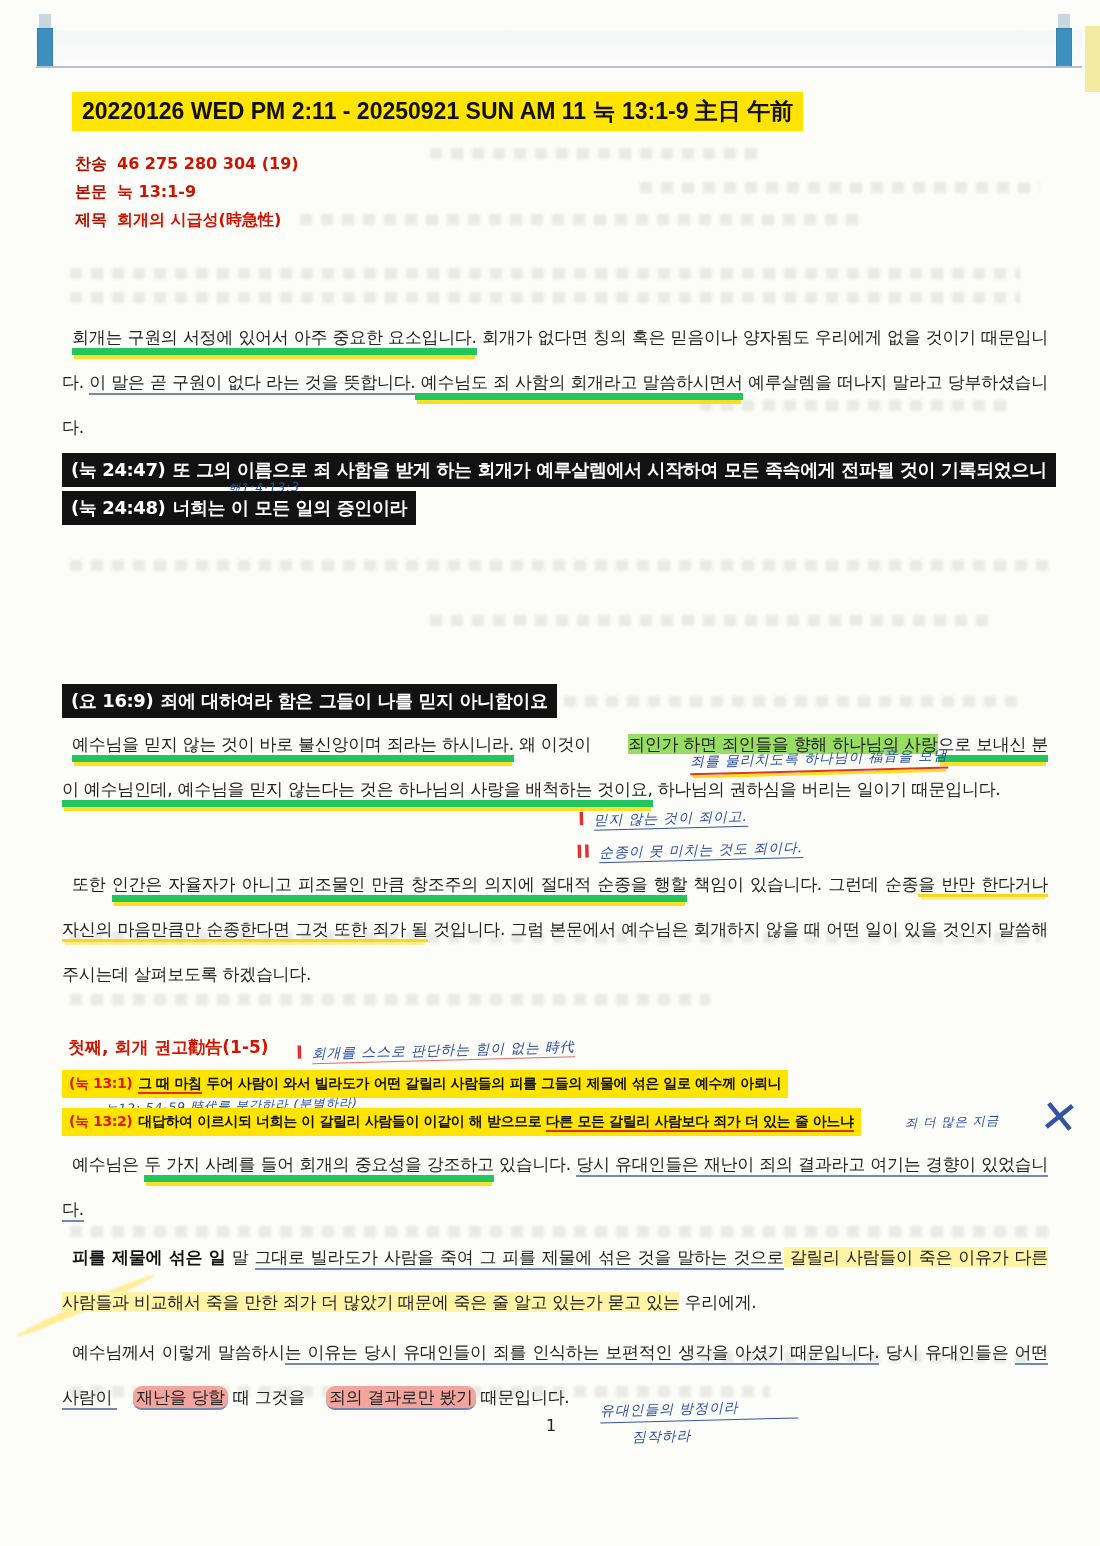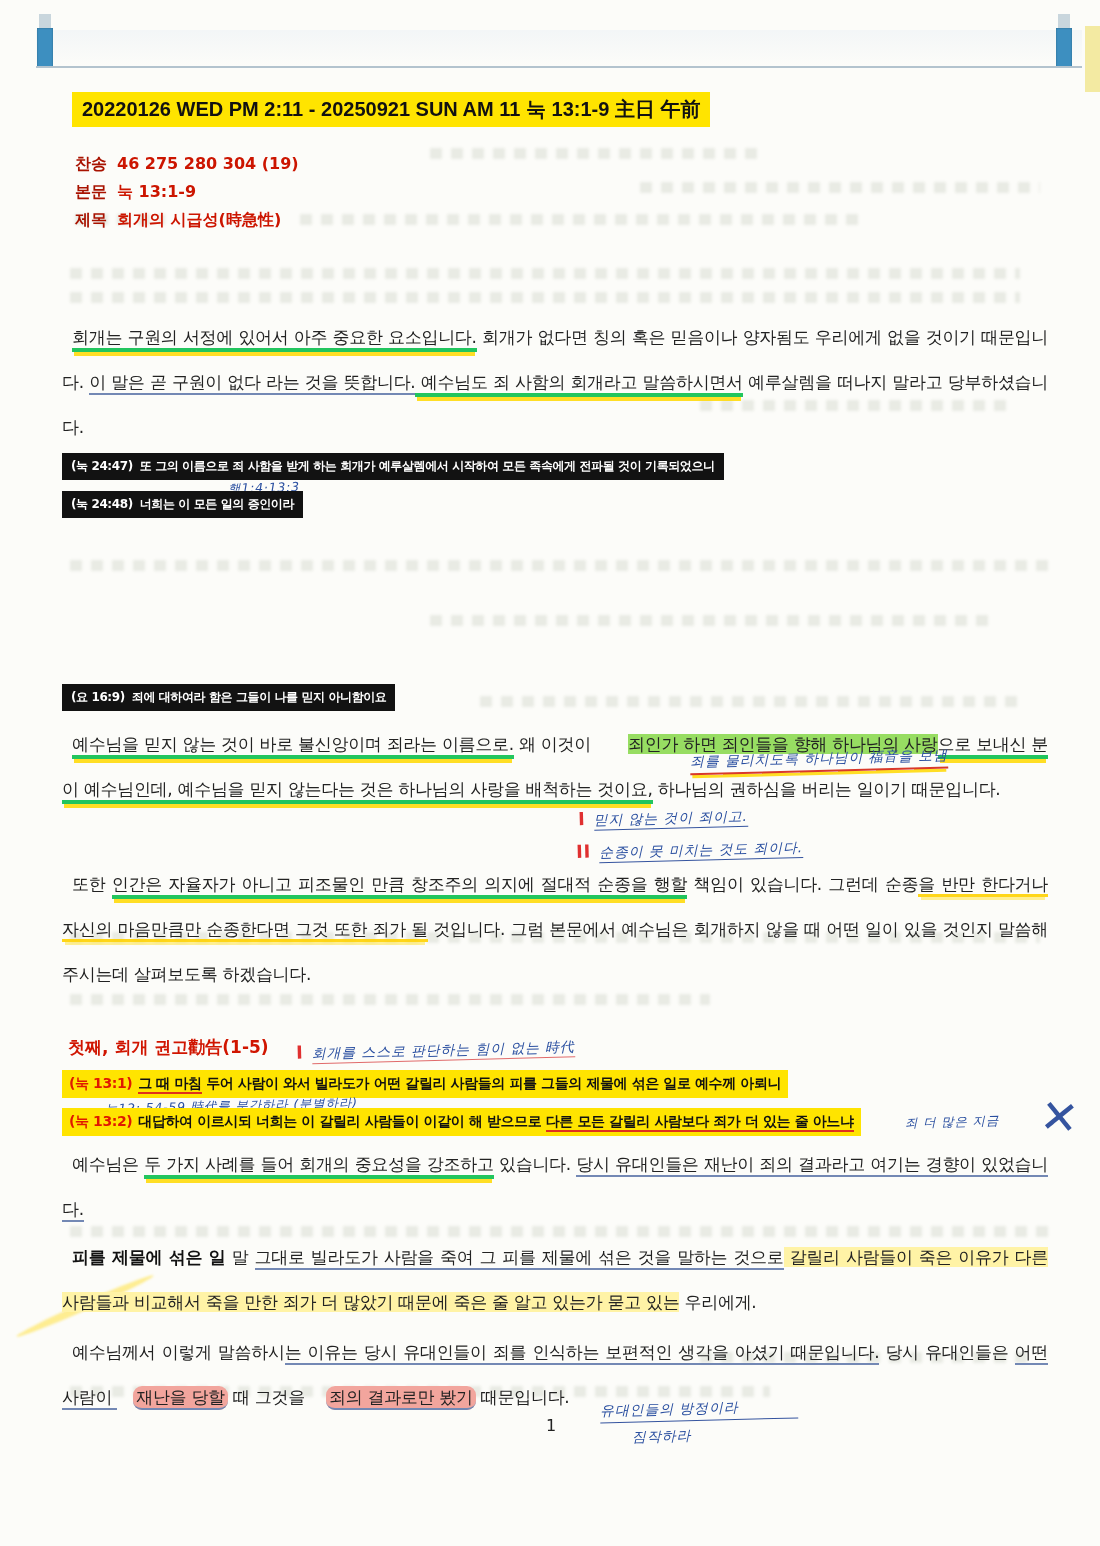--- a/index.html
+++ b/index.html
@@ -12,37 +12,37 @@
   .tab { position:absolute; width:16px; height:40px; background:#3d8fc0; top:28px; box-shadow:inset 0 0 2px rgba(0,0,0,.35); }
   .tab-cap { position:absolute; width:12px; height:15px; background:#c9d6dd; top:14px; }
   .top-line { position:absolute; top:66px; left:36px; width:1046px; height:2px; background:#b3c3ce; }
   .top-shadow { position:absolute; top:30px; left:36px; width:1046px; height:36px; background:linear-gradient(#f3f6f7,#fcfcf9); }
   .edge-strip { position:absolute; right:0; top:26px; width:15px; height:66px; background:#f3eaa2; }
   .ghost { position:absolute; height:11px; opacity:.30; filter:blur(1.4px);
     background:repeating-linear-gradient(90deg, rgba(135,148,122,.55) 0 12px, transparent 12px 21px); }
   .swoosh { position:absolute; width:150px; height:8px; background:rgba(255,224,60,.55); border-radius:50%; filter:blur(1px); }
   
   .header-hl { position:absolute; left:72px; top:92px; background:#ffe400; color:#111;
-    font-family:"Liberation Sans",sans-serif; font-weight:bold; font-size:20px; padding:4px 10px; white-space:nowrap; }
+    font-family:"Liberation Sans",sans-serif; font-weight:bold; font-size:23px; padding:4px 10px; white-space:nowrap; }
   .meta { position:absolute; left:75px; top:150px; font-size:16px; font-weight:bold; color:#cc1500; line-height:28px; }
   .meta-label { margin-right:10px; color:#a81200; }
   
   .para { position:absolute; left:62px; width:986px; font-size:17px; line-height:45px;
     text-align:justify; text-indent:10px; letter-spacing:-0.3px; color:#222; }
   .bold-lead { font-weight:bold; color:#111; }
-  .ul-redyellow { border-bottom:4px solid #22c55e; box-shadow:0 6px 0 -2px rgba(255,216,0,.85); padding-bottom:1px; }
+  .ul-redyellow { border-bottom:7px solid #22c55e; box-shadow:0 6px 0 -2px rgba(255,216,0,.85); padding-bottom:1px; }
   .ul-blue { border-bottom:2px solid #7388b4; padding-bottom:1px; }
   .ul-yellow { border-bottom:3px solid rgba(255,210,0,.9); box-shadow:0 6px 0 -3px rgba(255,230,80,.6); }
   .hl-yellow { background:#ffe63a; }
   .hl-soft { background:#fff3a6; }
   .hl-green { background:#97dd62;margin-left:32px; }
   .hl-pink { background:#f2a59d; border-radius:9px; padding:1px 3px;margin-left:16px; }
   
   .verse-bar { position:absolute; left:62px; background:#121212; color:#fff; font-weight:bold;
-    font-size:12px; letter-spacing:-0.4px; padding:5px 9px; white-space:nowrap; }
+    font-size:18px; letter-spacing:-0.4px; padding:5px 9px; white-space:nowrap; }
   .verse-bar .vref { margin-right:7px; }
   .verse-hl { position:absolute; left:62px; background:#ffe400; color:#111; font-weight:bold;
     font-size:14px; letter-spacing:-0.4px; padding:5px 7px; white-space:nowrap; }
   .vref-red { color:#e01800; margin-right:6px; font-weight:bold; }
   .red-ul { border-bottom:2.5px solid #e0301d; padding-bottom:1px; }
   
   .section-heading { position:absolute; left:68px; top:1036px; color:#d01500; font-weight:bold; font-size:17px; }
   
   .hw { position:absolute; color:#2a4fa0; font-size:14px; font-style:italic; letter-spacing:.8px;
     transform:rotate(-1.5deg); white-space:nowrap; font-family:"DejaVu Sans",sans-serif; }
@@ -94,21 +94,21 @@
 
   <div class="para" style="top:315px;"><span class="ul-redyellow">회개는 구원의 서정에 있어서 아주 중요한 요소입니다.</span><span> 회개가 없다면 칭의 혹은 믿음이나 양자됨도 우리에게 없을 것이기 때문입니다. </span><span class="ul-blue">이 말은 곧 구원이 없다 라는 것을 뜻합니다.</span><span class="ul-redyellow"> 예수님도 죄 사함의 회개라고 말씀하시면서</span><span> 예루살렘을 떠나지 말라고 당부하셨습니다.</span></div>
 
   <div class="verse-bar" style="top:453px;"><span class="vref">(눅 24:47)</span><span>또 그의 이름으로 죄 사함을 받게 하는 회개가 예루살렘에서 시작하여 모든 족속에게 전파될 것이 기록되었으니</span></div>
   <div class="hw hw-sm" style="top:480px;left:228px;">행1:4·13:3</div>
   <div class="verse-bar" style="top:491px;"><span class="vref">(눅 24:48)</span><span>너희는 이 모든 일의 증인이라</span></div>
 
 
   <div class="verse-bar" style="top:684px;"><span class="vref">(요 16:9)</span><span>죄에 대하여라 함은 그들이 나를 믿지 아니함이요</span></div>
 
-  <div class="para" style="top:722px;"><span class="ul-redyellow">예수님을 믿지 않는 것이 바로 불신앙이며 죄라는 이름으로.</span><span> 왜 이것이 </span><span class="hl-green">죄인가 하면 죄인들을 향해 하나님의 사랑</span><span class="ul-redyellow">으로 보내신 분이 예수님인데, 예수님을 믿지 않는다는 것은 하나님의 사랑을 배척하는 것이요,</span><span> 하나님의 권하심을 버리는 일이기 때문입니다.</span></div>
+  <div class="para" style="top:722px;"><span class="ul-redyellow">예수님을 믿지 않는 것이 바로 불신앙이며 죄라는 하시니라.</span><span> 왜 이것이 </span><span class="hl-green">죄인가 하면 죄인들을 향해 하나님의 사랑</span><span class="ul-redyellow">으로 보내신 분이 예수님인데, 예수님을 믿지 않는다는 것은 하나님의 사랑을 배척하는 것이요,</span><span> 하나님의 권하심을 버리는 일이기 때문입니다.</span></div>
 
   <div class="hw hw-redul" style="top:750px;left:690px;">죄를 물리치도록 하나님이 福音을 보냄</div>
   <div class="hw" style="top:806px;left:578px;"><span class="hw-red">I</span><span class="hw-ul">믿지 않는 것이 죄이고.</span></div>
   <div class="hw" style="top:838px;left:576px;"><span class="hw-red">II</span><span class="hw-ul">순종이 못 미치는 것도 죄이다.</span></div>
 
   <div class="para" style="top:862px;"><span>또한 </span><span class="ul-redyellow">인간은 자율자가 아니고 피조물인 만큼 창조주의 의지에 절대적 순종을 행할</span><span> 책임이 있습니다. 그런데 순종</span><span class="ul-yellow">을 반만 한다거나 자신의 마음만큼만 순종한다면 그것 또한 죄가 될</span><span> 것입니다. 그럼 본문에서 예수님은 회개하지 않을 때 어떤 일이 있을 것인지 말씀해주시는데 살펴보도록 하겠습니다.</span></div>
 
   <div class="section-heading">첫째, 회개 권고勸告(1-5)</div>
   <div class="hw" style="top:1038px;left:296px;"><span class="hw-red">I</span><span class="hw-pinkul">회개를 스스로 판단하는 힘이 없는 時代</span></div>
 

